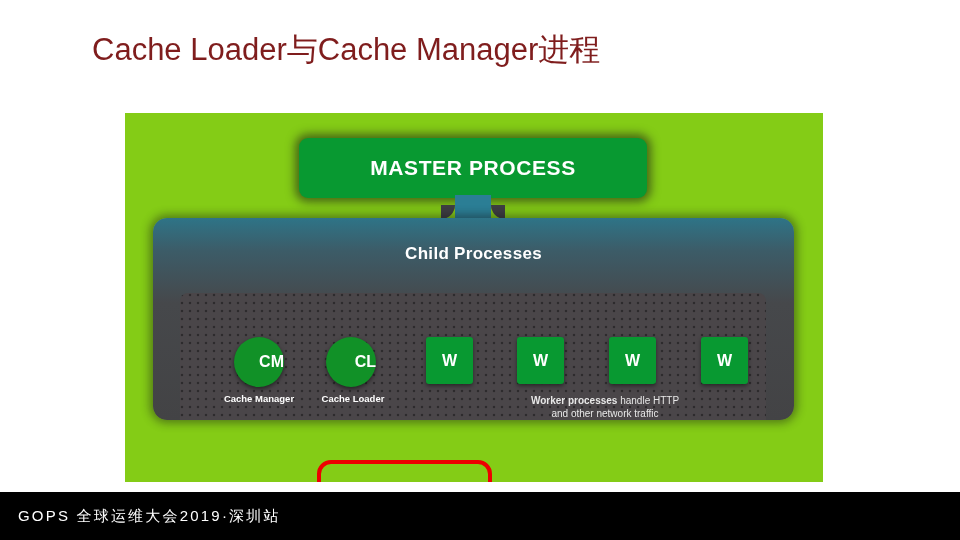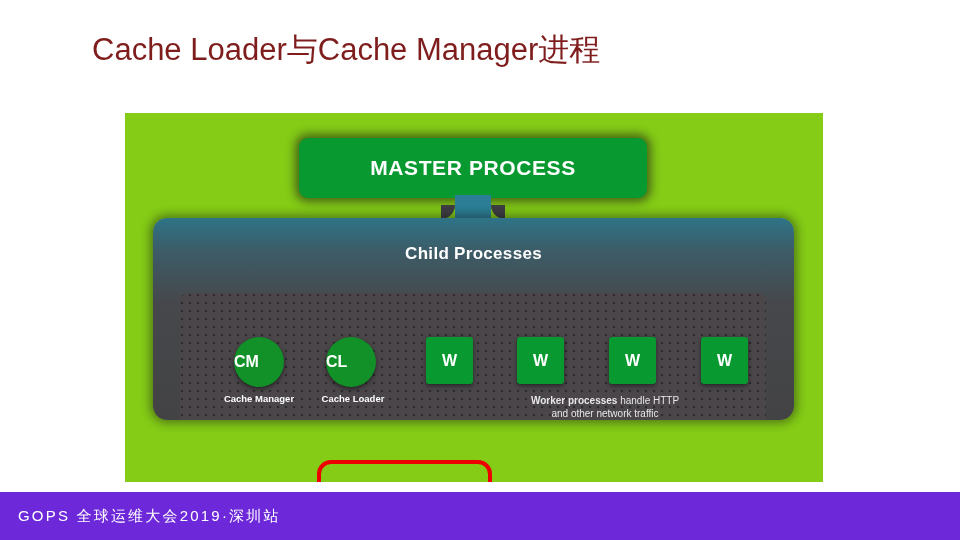--- a/index.html
+++ b/index.html
@@ -137,21 +137,21 @@
 
   
   .proc-circle {
     position: absolute;
     width: 50px;
     height: 50px;
     border-radius: 50%;
     background: #119127;
     display: flex;
     align-items: center;
-    justify-content: flex-start;
+    justify-content: flex-end;
     box-shadow: 0 2px 4px rgba(0,0,0,0.5);
   }
   .proc-circle .label {
     color: #ffffff;
     font-size: 16px;
     font-weight: bold;
   }
   #cm-circle { left: 54px; top: 44px; }
   #cl-circle { left: 146px; top: 44px; }
 
@@ -215,21 +215,21 @@
     pointer-events: none;
   }
 
   
   #footer-bar {
     position: absolute;
     left: 0;
     top: 492px;
     width: 960px;
     height: 48px;
-    background: #6d28d9;
+    background: #000000;
     display: flex;
     align-items: center;
   }
   #footer-text {
     margin-left: 18px;
     color: #ffffff;
     font-size: 15px;
     letter-spacing: 2.2px;
     white-space: nowrap;
   }

